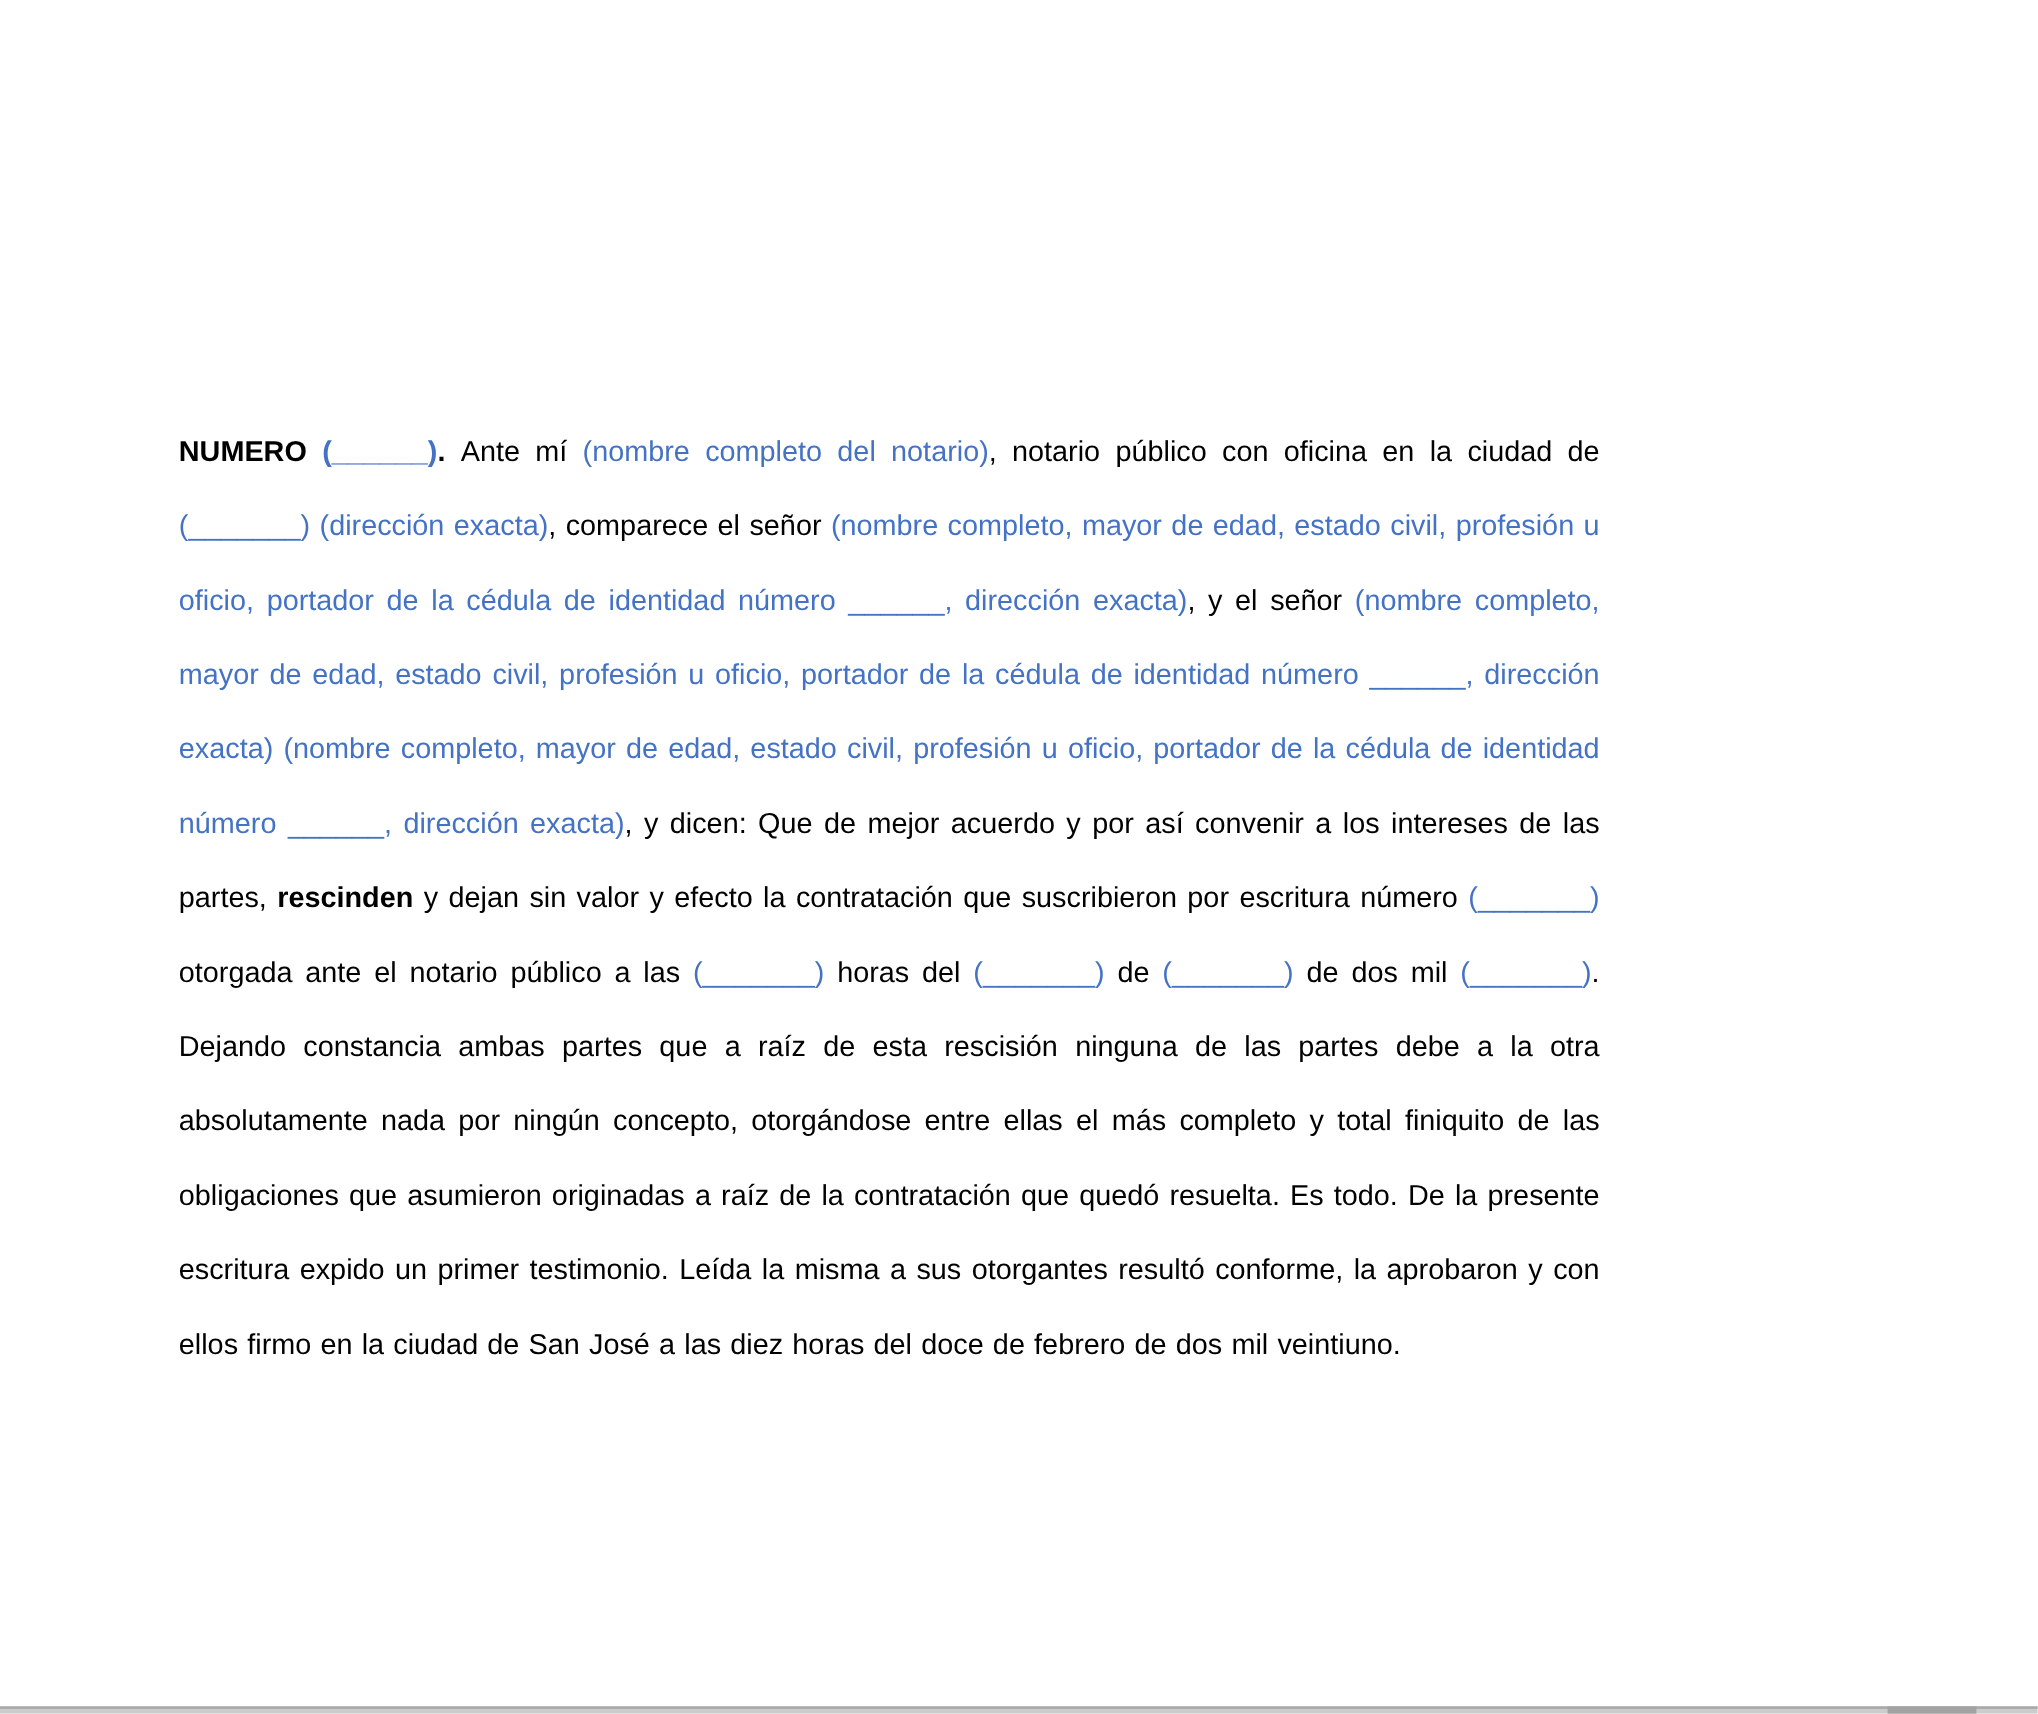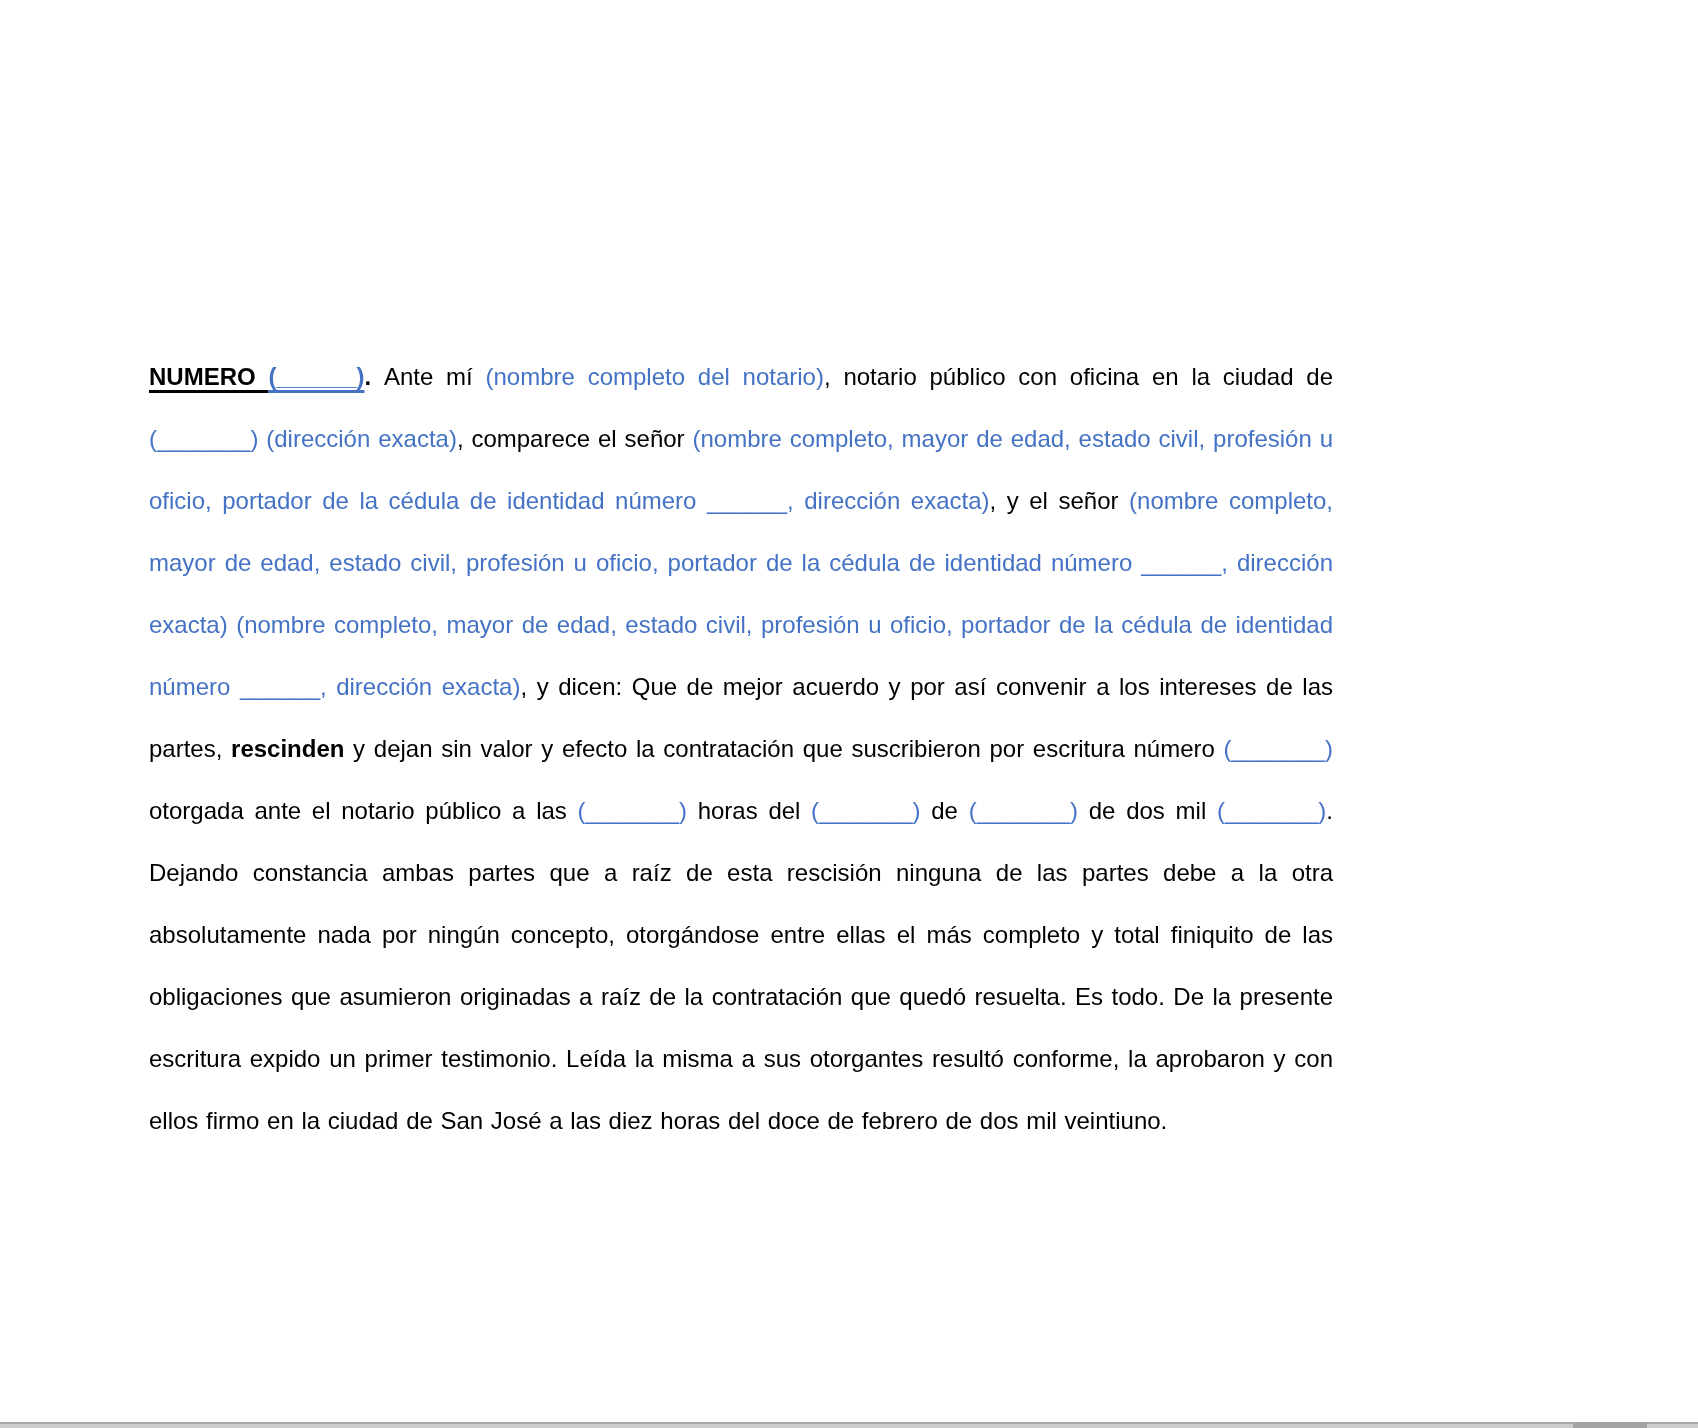--- a/index.html
+++ b/index.html
@@ -22,21 +22,20 @@
     width:1184px;
     font-size:24px;
     line-height:62px;
     color:var(--ink);
     text-align:justify;
     text-justify:inter-word;
     word-spacing:1px;
   }
   .rs-bold{font-weight:700;}
   .rs-underline{
-    text-decoration:underline;
     text-decoration-thickness:2.5px;
     text-underline-offset:5px;
   }
   .rs-blue{color:var(--accent);}
   .page-bottom-edge{
     position:absolute;
     left:0;right:0;bottom:0;
     height:4px;
     background:#cccccc;
     border-top:2px solid #a7a7a7;

